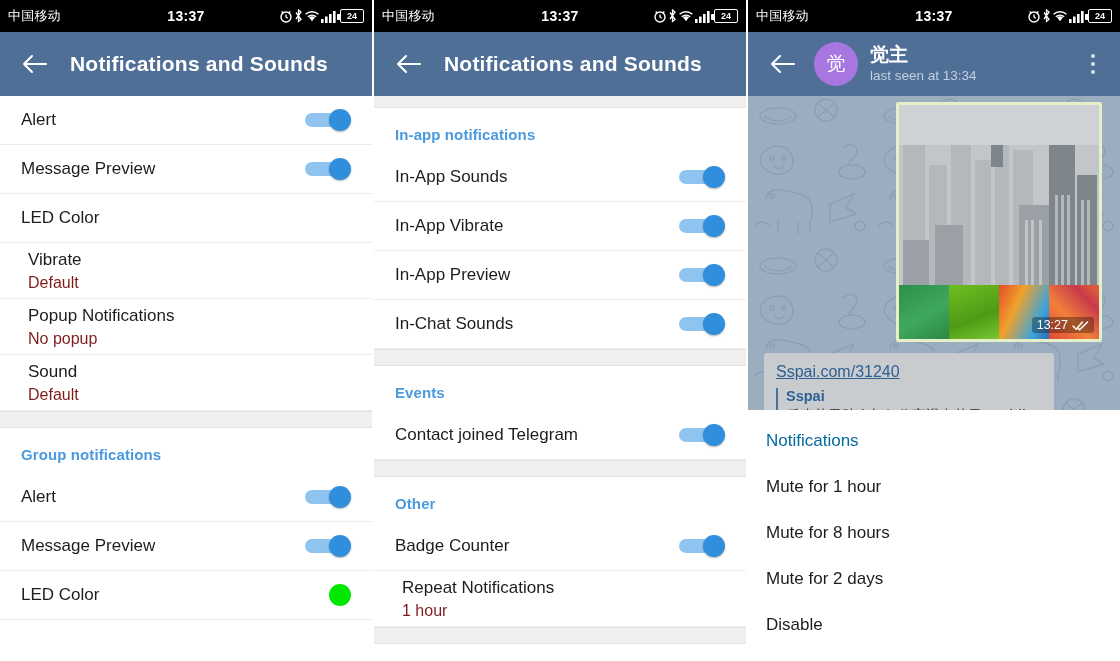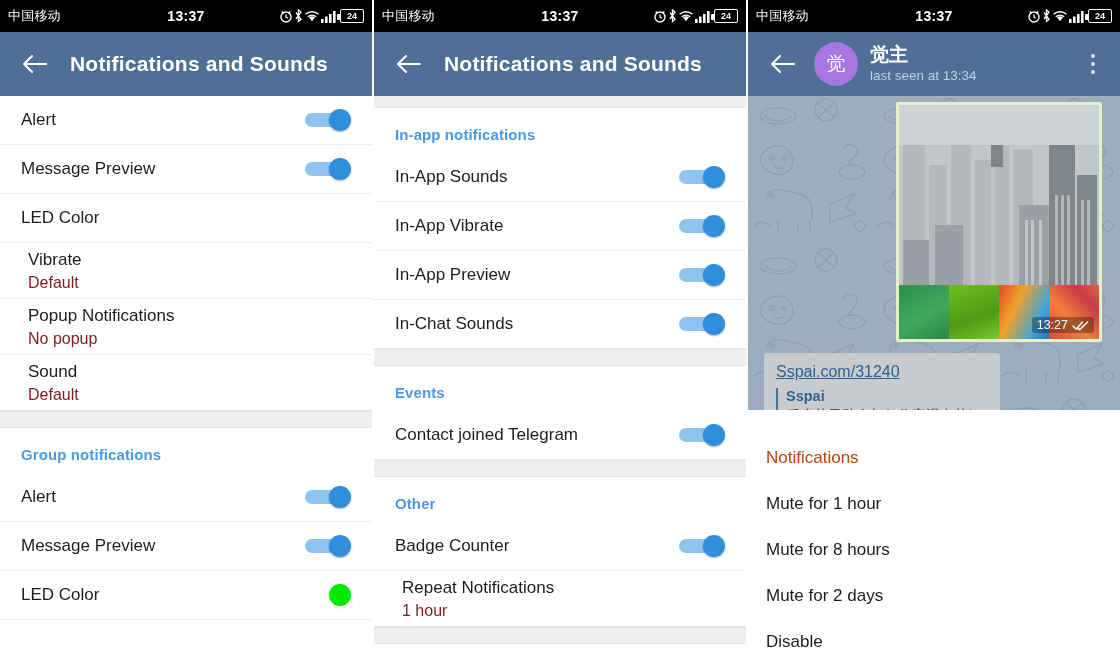--- a/index.html
+++ b/index.html
@@ -201,21 +201,21 @@
     display: flex; align-items: center; gap: 4px;
     background: rgba(0,0,0,.32);
     border-radius: 3px;
     padding: 1px 5px;
   }
   .stamp span { color: #ffffff; font-size: 12.5px; }
 
   .link-card {
     position: absolute;
     left: 16px; top: 257px;
-    width: 236px;
+    width: 290px;
     background: #c9ccce;
     border-radius: 3px;
     padding: 10px 29px 8px 12px;
     cursor: pointer;
   }
   .link-url {
     color: #2d5f93; font-size: 16px;
     text-decoration: underline;
     display: block;
   }
@@ -227,21 +227,21 @@
     white-space: nowrap; overflow: hidden;
   }
 
   
   .sheet {
     position: absolute; left: 0; right: 0; bottom: 0;
     top: 314px;
     background: #ffffff;
     padding: 0 18px;
   }
-  .sheet-title { color: #c2410c; font-size: 17px; padding: 38px 0 0 0; }
+  .sheet-title { color: #0369a1; font-size: 17px; padding: 21px 0 0 0; }
   .sheet-item {
     font-size: 17px; color: #1d1d1d;
     padding: 26px 0 0 0;
     cursor: pointer;
   }
 </style>
 </head>
 <body>
 
 <div class="screens">

